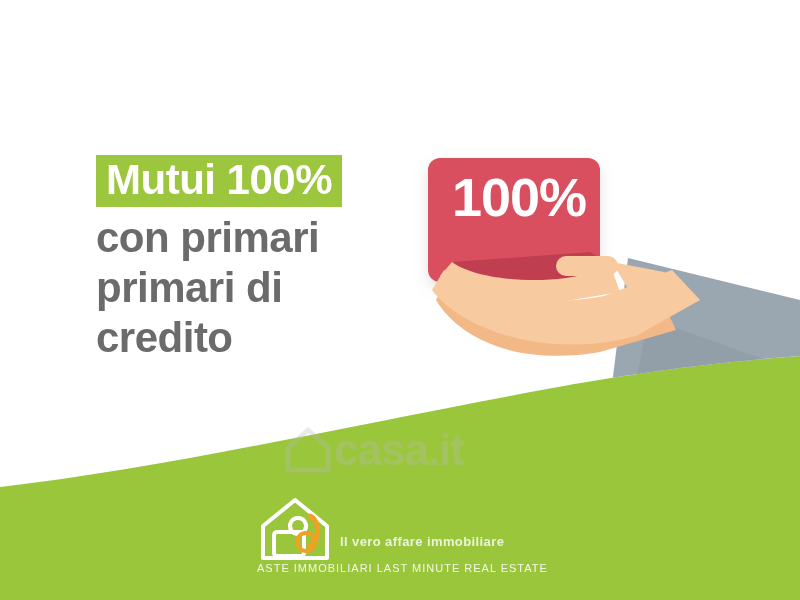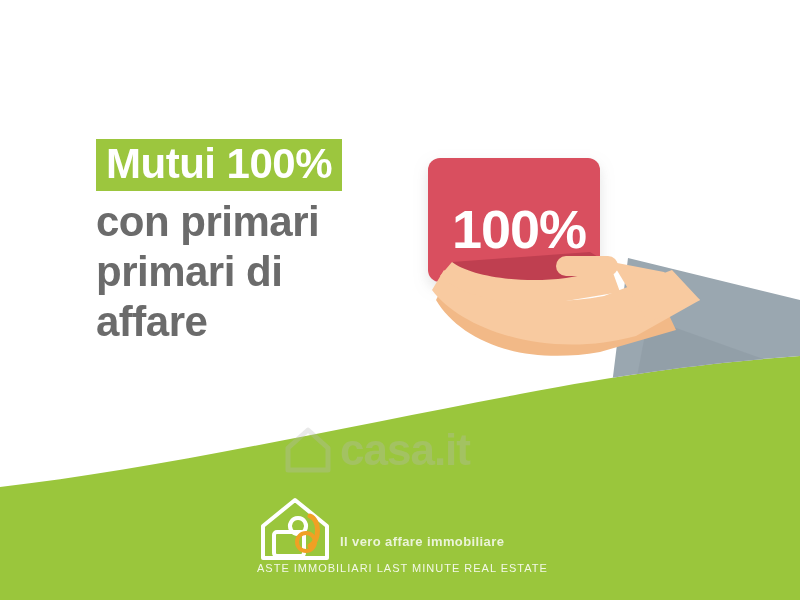--- a/index.html
+++ b/index.html
@@ -23,21 +23,21 @@
     left: 0;
     width: 800px;
     height: 600px;
     display: block;
   }
 
   
   #headline {
     position: absolute;
     left: 96px;
-    top: 139px;
+    top: 155px;
     width: 330px;
   }
   .hl-line {
     font-weight: bold;
     font-size: 42px;
     line-height: 50px;
     letter-spacing: -0.5px;
     color: #6b6b6b;
     white-space: nowrap;
   }
@@ -61,31 +61,30 @@
     left: 444px;
     top: 166px;
     width: 150px;
     text-align: center;
     color: #ffffff;
     font-weight: bold;
     font-size: 54px;
     line-height: 62px;
     letter-spacing: -1px;
     pointer-events: none;
-    margin-top: 32px;
   }
 
   
   #watermark {
     position: absolute;
     left: 282px;
     top: 424px;
     display: flex;
     align-items: center;
-    gap: 6px;
+    gap: 0;
     opacity: 0.30;
     pointer-events: none;
   }
   #watermark .wm-text {
     font-size: 44px;
     font-weight: bold;
     color: #b9b9b9;
     letter-spacing: -1px;
     line-height: 46px;
   }
@@ -184,21 +183,21 @@
       <path d="M612 262 L664 272 L700 300 L648 322 Z" fill="#f8caa0"></path>
     </g>
   </svg>
 
   <div id="headline">
     <div>
       <span class="hl-highlight">Mutui 100%</span>
     </div>
     <div class="hl-line hl-rest">con primari</div>
     <div class="hl-line">primari di</div>
-    <div class="hl-line">affare</div>
+    <div class="hl-line">credito</div>
   </div>
 
   <div id="card-percent-label">100%</div>
 
   <div id="logo">
     <svg width="74" height="66" viewBox="0 0 74 66" style="position:absolute;left:0;top:4px;" aria-hidden="true">
       <path d="M37 4 L69 30 L69 62 L5 62 L5 30 Z" fill="none" stroke="#ffffff" stroke-width="4" stroke-linejoin="round"></path>
       <path d="M40 22 a8 8 0 1 0 0.01 0" fill="none" stroke="#ffffff" stroke-width="4"></path>
       <rect x="16" y="36" width="30" height="24" rx="3" ry="3" fill="none" stroke="#ffffff" stroke-width="4"></rect>
       <path d="M52 20 C62 24 62 44 52 50" fill="none" stroke="#f0a024" stroke-width="5" stroke-linecap="round"></path>

